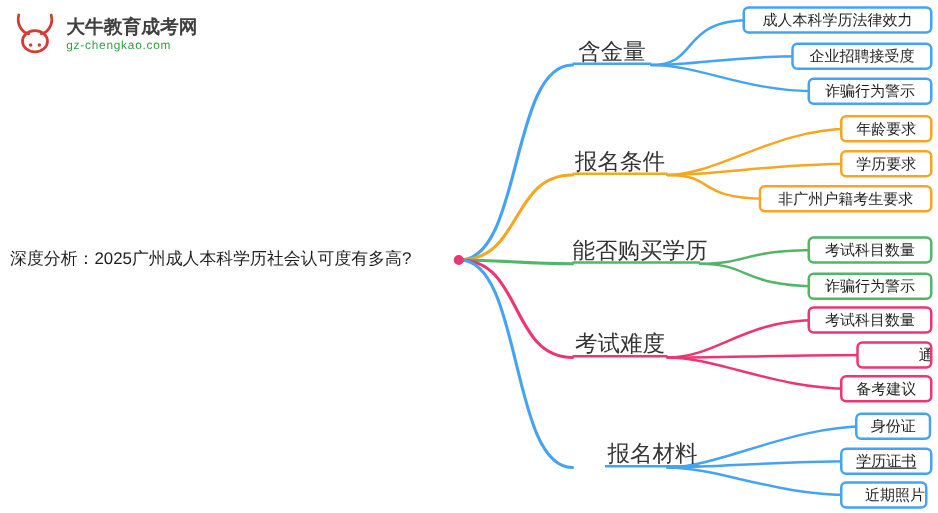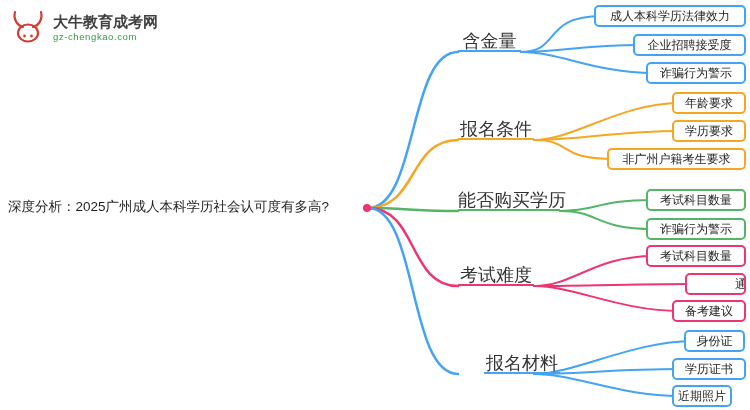--- a/index.html
+++ b/index.html
@@ -87,16 +87,16 @@
   <div class="leaf" style="left: 607px; top: 148px; width: 139px; border-color: rgb(245, 166, 35);">非广州户籍考生要求</div>
 
   <div class="leaf" style="left: 646px; top: 189px; width: 100px; border-color: rgb(83, 181, 103);">考试科目数量</div>
   <div class="leaf" style="left: 646px; top: 245px; width: 100px; border-color: rgb(237, 53, 114);">考试科目数量</div>
 
   <div class="leaf" style="left: 646px; top: 218px; width: 100px; border-color: rgb(83, 181, 103);">诈骗行为警示</div>
   <div class="leaf" style="left: 685px; top: 273px; width: 61px; border-color: rgb(237, 53, 114); padding-left: 48px;">通过率</div>
   <div class="leaf" style="left: 672px; top: 300px; width: 74px; border-color: rgb(237, 53, 114);">备考建议</div>
 
   <div class="leaf" style="left: 684px; top: 330px; width: 61px; border-color: rgb(68, 163, 242);">身份证</div>
-  <div class="leaf" style="left: 672px; top: 358px; width: 74px; border-color: rgb(68, 163, 242);">学历证书</div>
-  <div class="leaf" style="left: 672px; top: 385px; width: 60px; border-color: rgb(68, 163, 242);">近期照片</div>
+  <div class="leaf" style="left: 672px; top: 358px; width: 74px; border-color: rgb(68, 163, 242); text-decoration: underline;">学历证书</div>
+  <div class="leaf" style="left: 672px; top: 385px; width: 70px; border-color: rgb(68, 163, 242); text-align: right;">近期照片</div>
 
 </div>
 
 </body></html>

